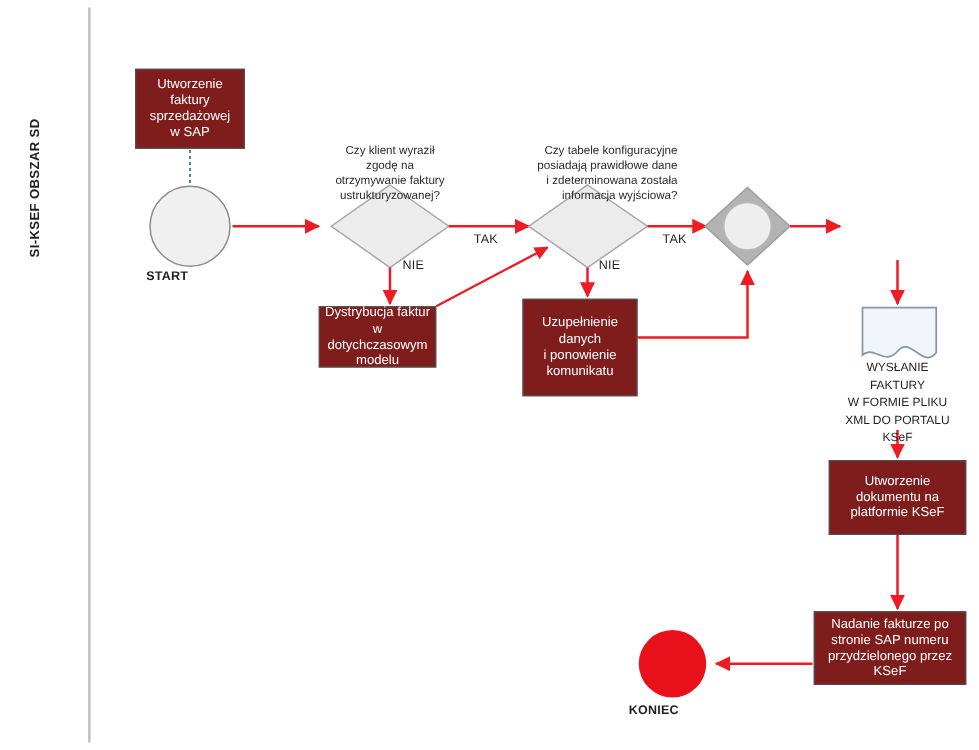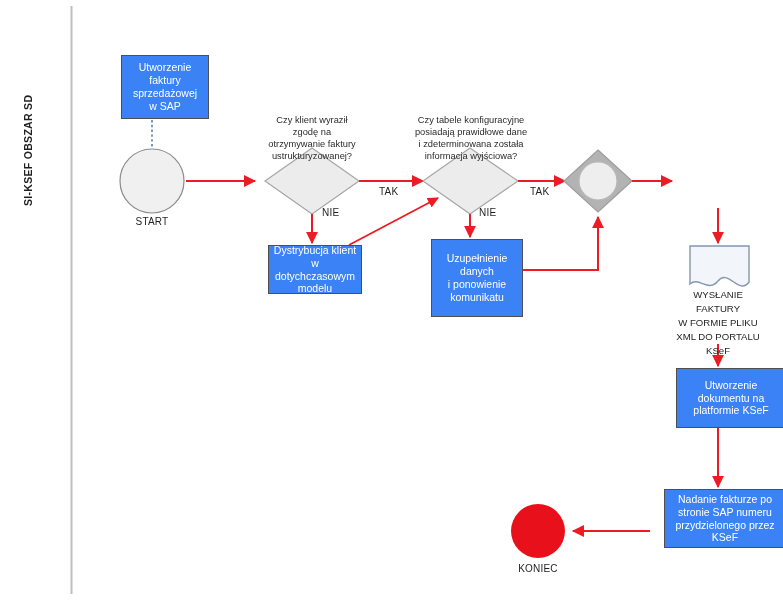--- a/index.html
+++ b/index.html
@@ -28,26 +28,25 @@
     position: absolute;
     display: flex;
     align-items: center;
     justify-content: center;
     text-align: center;
     box-sizing: border-box;
     line-height: 1.22;
     white-space: pre-line;
   }
   .proc-box {
-    background: #3b82f6;
+    background: #7f1d1d;
     color: #ffffff;
     font-size: 10.5px;
     padding: 2px 3px;
     border: 1px solid #4f4f4f;
-    margin-left: 13px;
   }
   .question {
     position: absolute;
     text-align: center;
     color: #2b2b2b;
     font-size: 9.3px;
     line-height: 1.3;
     white-space: pre-line;
     margin-top: 32px;
   }
@@ -55,22 +54,21 @@
     position: absolute;
     color: #1f1f1f;
     font-size: 10px;
     font-weight: normal;
     letter-spacing: .2px;
   }
   .terminal-label {
     position: absolute;
     color: #1f1f1f;
     font-size: 10px;
-    font-weight: normal;
-    text-align: center;
+    font-weight: bold;
     letter-spacing: .2px;
   }
   .doc-caption {
     position: absolute;
     text-align: center;
     color: #1f1f1f;
     font-size: 9.6px;
     line-height: 1.45;
     white-space: pre-line;
   }
@@ -150,30 +148,30 @@
 
   <div class="question" style="left:248px; top:82px; width:128px;">Czy klient wyraził
 zgodę na
 otrzymywanie faktury
 ustrukturyzowanej?</div>
 
   <div class="branch-label" style="left:322px; top:207px;">NIE</div>
 
   <div class="branch-label" style="left:379px; top:186px;">TAK</div>
 
-  <div class="question" style="left:400px; top:82px; width:142px;">Czy tabele konfiguracyjne
+  <div class="question" style="left:400px; top:82px; width:142px;text-align:right;">Czy tabele konfiguracyjne
 posiadają prawidłowe dane
 i zdeterminowana została
 informacja wyjściowa?</div>
 
   <div class="branch-label" style="left:479px; top:207px;">NIE</div>
 
   <div class="branch-label" style="left:530px; top:186px;">TAK</div>
 
-  <div class="node-text proc-box" style="left:255px; top:245px; width:94px; height:49px;">Dystrybucja klient
+  <div class="node-text proc-box" style="left:255px; top:245px; width:94px; height:49px;">Dystrybucja faktur
 w dotychczasowym
 modelu</div>
 
   <div class="node-text proc-box" style="left:418px; top:239px; width:92px; height:78px;">Uzupełnienie
 danych
 i ponowienie
 komunikatu</div>
 
 
   <div class="doc-caption" style="left:650px; top:288px; width:136px;">WYSŁANIE

